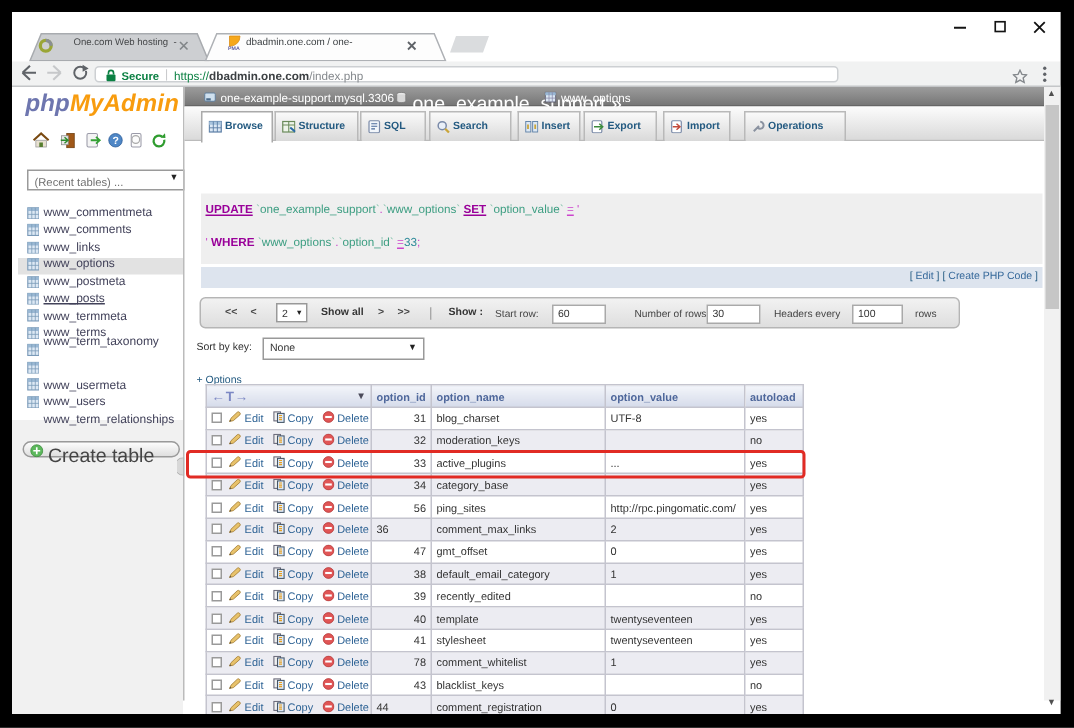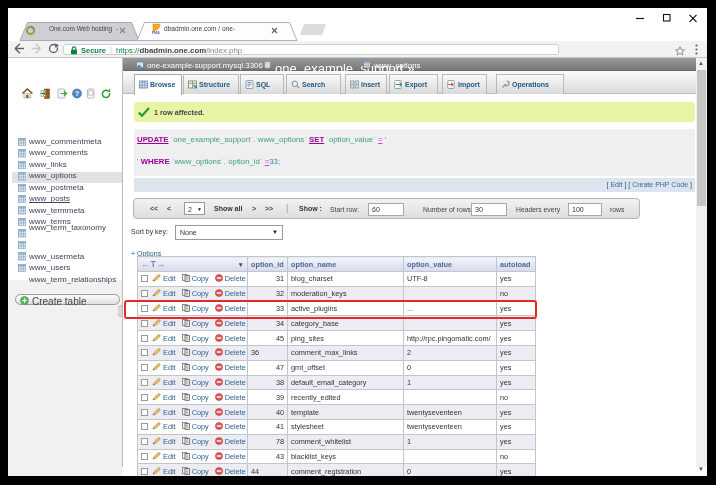--- a/index.html
+++ b/index.html
@@ -74,38 +74,43 @@
       <circle cx="2.5" cy="2.5" r="1.1" fill="#5f6368"></circle>
           <circle cx="2.5" cy="6.5" r="1.1" fill="#5f6368"></circle>
           <circle cx="2.5" cy="10.5" r="1.1" fill="#5f6368"></circle>
     </svg>
   </div>
 
   <div class="content">
 
     <div class="abs" style="left:0;top:0;width:114px;height:418px;background:#fff;">
       <div class="abs" style="left:0;top:222px;width:114px;height:196px;background:#f1f1f1;"></div>
+      <div class="abs" style="left:9px;top:2.5px;font-size:16px;font-weight:bold;font-style:italic;letter-spacing:0.1px;white-space:nowrap;"><span style="color:#6e76af;">php</span><span style="color:#f89c0e;">MyAdmin</span></div>
 
       <svg class="abs" style="left:13px;top:30px" width="95" height="11">
         <path d="M1.4 5.5 L6.4 1 L11.4 5.5" fill="none" stroke="#7a4a12" stroke-width="1.4"></path>
         <rect x="2.9" y="5.5" width="7" height="4.5" fill="#e8e0d0" stroke="#999" stroke-width="0.5"></rect>
         <rect x="5.2" y="7" width="2.4" height="3" fill="#567d2e"></rect>
         <rect x="23.5" y="1" width="5" height="9.5" fill="#a05818" stroke="#6a3a0a" stroke-width="0.5"></rect>
         <rect x="20" y="2.5" width="4.5" height="6" fill="#e8e8e8" stroke="#888" stroke-width="0.5"></rect>
         <path d="M19.5 5.5 L24 5.5 M22 3.5 L24.3 5.5 L22 7.5" stroke="#2e8b2e" stroke-width="1" fill="none"></path>
         <rect x="37" y="1" width="7" height="9" rx="1" fill="#f4f4f4" stroke="#9a9aa8" stroke-width="0.7"></rect>
         <path d="M39.5 5.5 L45 5.5 M43 3.2 L45.5 5.5 L43 7.8" stroke="#35a135" stroke-width="1.2" fill="none"></path>
         <circle cx="56" cy="5.5" r="4.5" fill="#4f87c6" stroke="#2a5a96" stroke-width="0.5"></circle>
         <text x="54" y="8.2" font-size="7" fill="#fff" font-weight="bold">?</text>
         <rect x="66.5" y="1" width="6.5" height="9" rx="1" fill="#fcfcfc" stroke="#9a9aa8" stroke-width="0.7"></rect>
         <circle cx="69.5" cy="5" r="2.6" fill="none" stroke="#aaa" stroke-width="0.8"></circle>
         <path d="M87 3 A3.6 3.6 0 1 0 88.5 5.2" fill="none" stroke="#2f9c2f" stroke-width="1.5"></path>
         <path d="M89 0.8 L89.3 4 L86.1 3.8 Z" fill="#2f9c2f"></path>
       </svg>
 
+      <div class="abs" style="left:10px;top:55px;width:105px;height:14px;background:#fff;border:1px solid #9a9a9a;">
+        <span class="abs" style="left:4px;top:2.5px;font-size:7.5px;color:#707070;">(Recent tables) ...</span>
+        <span class="abs" style="right:3px;top:2px;font-size:6px;color:#222;">▼</span>
+      </div>
 
       <div class="abs" style="left:4px;top:114.2px;width:110px;height:11.2px;background:#e2e2e2;"></div>
       <div class="sbitem" style="top:78.0px;">www_commentmeta</div>
       <svg class="sbicon" style="top:79.7px;" viewBox="0 0 8 8">
             <rect x="0.5" y="0.5" width="7" height="7" fill="#dce8f4" stroke="#7a9ab8" stroke-width="0.7"></rect>
             <rect x="0.5" y="0.5" width="7" height="2" fill="#9ab8d4"></rect>
             <path d="M0.5 4.6 L7.5 4.6 M3 0.5 L3 7.5 M5.2 0.5 L5.2 7.5" stroke="#7a9ab8" stroke-width="0.5"></path>
           </svg>
       <div class="sbitem" style="top:89.4px;">www_comments</div>
       <svg class="sbicon" style="top:91.1px;" viewBox="0 0 8 8">
@@ -166,21 +171,21 @@
             <rect x="0.5" y="0.5" width="7" height="7" fill="#dce8f4" stroke="#7a9ab8" stroke-width="0.7"></rect>
             <rect x="0.5" y="0.5" width="7" height="2" fill="#9ab8d4"></rect>
             <path d="M0.5 4.6 L7.5 4.6 M3 0.5 L3 7.5 M5.2 0.5 L5.2 7.5" stroke="#7a9ab8" stroke-width="0.5"></path>
           </svg>
       <div class="sbitem" style="top:203.9px;text-align:center;">www_users</div>
       <div class="abs" style="left:7px;top:236px;width:105px;height:11px;border:1px solid #9a9a9a;border-radius:6px;background:linear-gradient(#fdfdfd,#dfdfdf);">
         <svg class="abs" style="left:3.5px;top:1px" width="9" height="9">
               <circle cx="4.5" cy="4.5" r="4" fill="#5cb85c" stroke="#3a8a3a" stroke-width="0.5"></circle>
               <path d="M4.5 2.2 V6.8 M2.2 4.5 H6.8" stroke="#fff" stroke-width="1.1"></path>
             </svg>
-        <span class="abs" style="left:16px;top:1.2px;font-size:10px;color:#444;">Create table</span>
+        <span class="abs" style="left:16px;top:1.2px;font-size:13px;color:#444;">Create table</span>
       </div>
       <svg class="sbicon" style="top:205.6px;" viewBox="0 0 8 8">
             <rect x="0.5" y="0.5" width="7" height="7" fill="#dce8f4" stroke="#7a9ab8" stroke-width="0.7"></rect>
             <rect x="0.5" y="0.5" width="7" height="2" fill="#9ab8d4"></rect>
             <path d="M0.5 4.6 L7.5 4.6 M3 0.5 L3 7.5 M5.2 0.5 L5.2 7.5" stroke="#7a9ab8" stroke-width="0.5"></path>
           </svg>
     </div>
 
     <div class="abs" style="left:114px;top:0;width:1px;height:409px;background:#bbb;"></div>
     <svg class="abs" style="left:110px;top:247px" width="5" height="12">
@@ -260,26 +265,20 @@
             <span>Import</span>
           </div>
       <div class="pmatab" style="left:373px;width:68px;">
             <svg width="9" height="9" viewBox="0 0 9 9">
               <path d="M1.5 7.5 L5 4 M5.8 1.2 A2.3 2.3 0 1 1 4.2 5.2" fill="none" stroke="#8a92a0" stroke-width="1.3"></path>
             </svg>
             <span>Operations</span>
           </div>
     </div>
 
-    <div class="abs" style="left:126px;top:44px;width:561px;height:20px;background:#e9f3a5;border-radius:4px;">
-      <svg class="abs" style="left:4px;top:5px" width="12" height="10">
-            <path d="M0.8 5.5 L4 8.8 L11 1" stroke="#2d9c2d" stroke-width="2.2" fill="none"></path>
-          </svg>
-      <span class="abs" style="left:20px;top:6px;font-size:7.2px;font-weight:bold;color:#444;">1 row affected.</span>
-    </div>
 
     <div class="abs" style="left:126px;top:71px;width:561px;height:47px;background:#efefef;">
       <div class="abs" style="left:3px;top:5.5px;font-size:7.8px;white-space:nowrap;color:#4a4a4a;">
         <span style="color:#990099;font-weight:bold;text-decoration:underline;">UPDATE</span> <span style="color:#7cbfa6;">`</span><span style="color:#3d9e82;">one_example_support</span><span style="color:#7cbfa6;">`</span><span style="color:#cc44cc;">.</span><span style="color:#7cbfa6;">`</span><span style="color:#3d9e82;">www_options</span><span style="color:#7cbfa6;">`</span> <span style="color:#990099;font-weight:bold;text-decoration:underline;">SET</span> <span style="color:#7cbfa6;">`</span><span style="color:#3d9e82;">option_value</span><span style="color:#7cbfa6;">`</span> <span style="color:#cc44cc;text-decoration:underline;">=</span> <span style="color:#cc44cc;">'</span>
       </div>
       <div class="abs" style="left:3px;top:27.5px;font-size:7.8px;white-space:nowrap;color:#4a4a4a;">
         <span style="color:#cc44cc;">'</span> <span style="color:#990099;font-weight:bold;">WHERE</span> <span style="color:#7cbfa6;">`</span><span style="color:#3d9e82;">www_options</span><span style="color:#7cbfa6;">`</span><span style="color:#cc44cc;">.</span><span style="color:#7cbfa6;">`</span><span style="color:#3d9e82;">option_id</span><span style="color:#7cbfa6;">`</span> <span style="color:#cc44cc;text-decoration:underline;">=</span><span style="color:#2e8a99;">33</span><span style="color:#cc44cc;">;</span>
       </div>
     </div>
 
@@ -422,21 +421,21 @@
                     <path d="M1 7 L2 4.8 L6.2 0.8 Q7 0.2 7.8 1 Q8.6 1.8 7.9 2.6 L3.6 6.4 Z" fill="#e8c26a" stroke="#a8823a" stroke-width="0.6"></path>
                     <path d="M1 7 L2.2 6.6 L1.4 5.8 Z" fill="#444"></path>
                   </svg><span class="alink"> Edit</span> <svg style="margin-left:4px" width="8" height="8" viewBox="0 0 8 8">
                     <rect x="0.6" y="0.6" width="4.4" height="6" fill="#f0f0f0" stroke="#667" stroke-width="0.7"></rect>
                     <rect x="3" y="1.6" width="4.4" height="6" fill="#dce8f8" stroke="#456" stroke-width="0.7"></rect>
                     <path d="M4 3 L6 3 M4 4.4 L6 4.4 M4 5.8 L6 5.8" stroke="#e8a020" stroke-width="0.8"></path>
                   </svg><span class="alink"> Copy</span> <svg style="margin-left:4px" width="8" height="8" viewBox="0 0 8 8">
                     <circle cx="4" cy="4" r="3.6" fill="#e05555" stroke="#b03030" stroke-width="0.5"></circle>
                     <rect x="1.8" y="3.3" width="4.4" height="1.4" fill="#fff"></rect>
                   </svg><span class="alink"> Delete</span></td>
-                <td style="text-align:right;">45</td>
+                <td style="text-align:right;">56</td>
                 <td>ping_sites</td>
                 <td>http://rpc.pingomatic.com/</td>
                 <td>yes</td>
               </tr>
 <tr class="even">
                 <td class="actcell"><span style="display:inline-block;width:7px;height:7px;border:1px solid #9a9a9a;background:#fff;vertical-align:-1px;"></span> <svg style="margin-left:2px" width="9" height="8" viewBox="0 0 9 8">
                     <path d="M1 7 L2 4.8 L6.2 0.8 Q7 0.2 7.8 1 Q8.6 1.8 7.9 2.6 L3.6 6.4 Z" fill="#e8c26a" stroke="#a8823a" stroke-width="0.6"></path>
                     <path d="M1 7 L2.2 6.6 L1.4 5.8 Z" fill="#444"></path>
                   </svg><span class="alink"> Edit</span> <svg style="margin-left:4px" width="8" height="8" viewBox="0 0 8 8">
                     <rect x="0.6" y="0.6" width="4.4" height="6" fill="#f0f0f0" stroke="#667" stroke-width="0.7"></rect>

